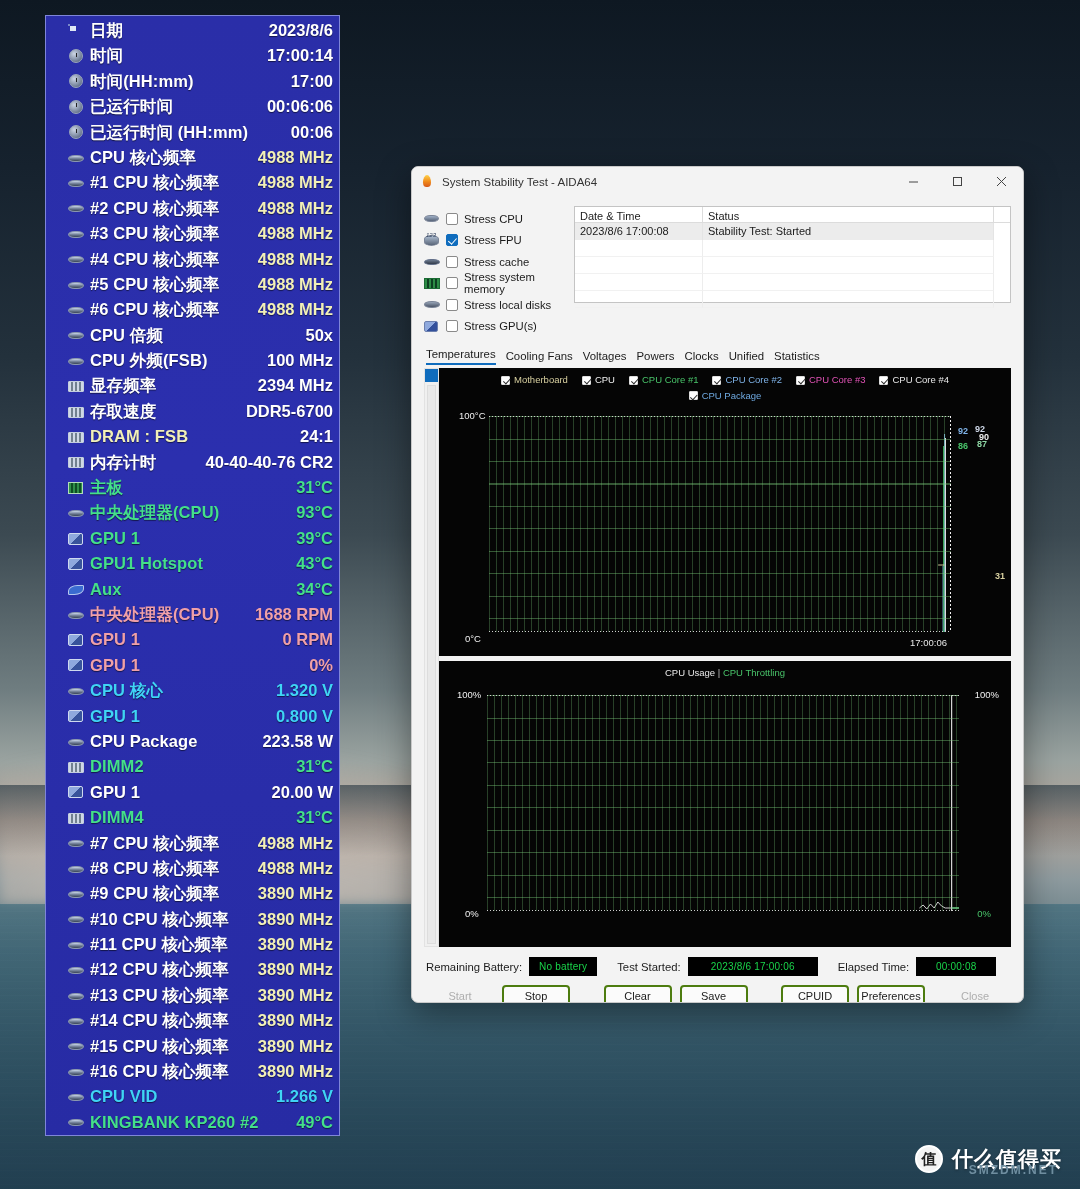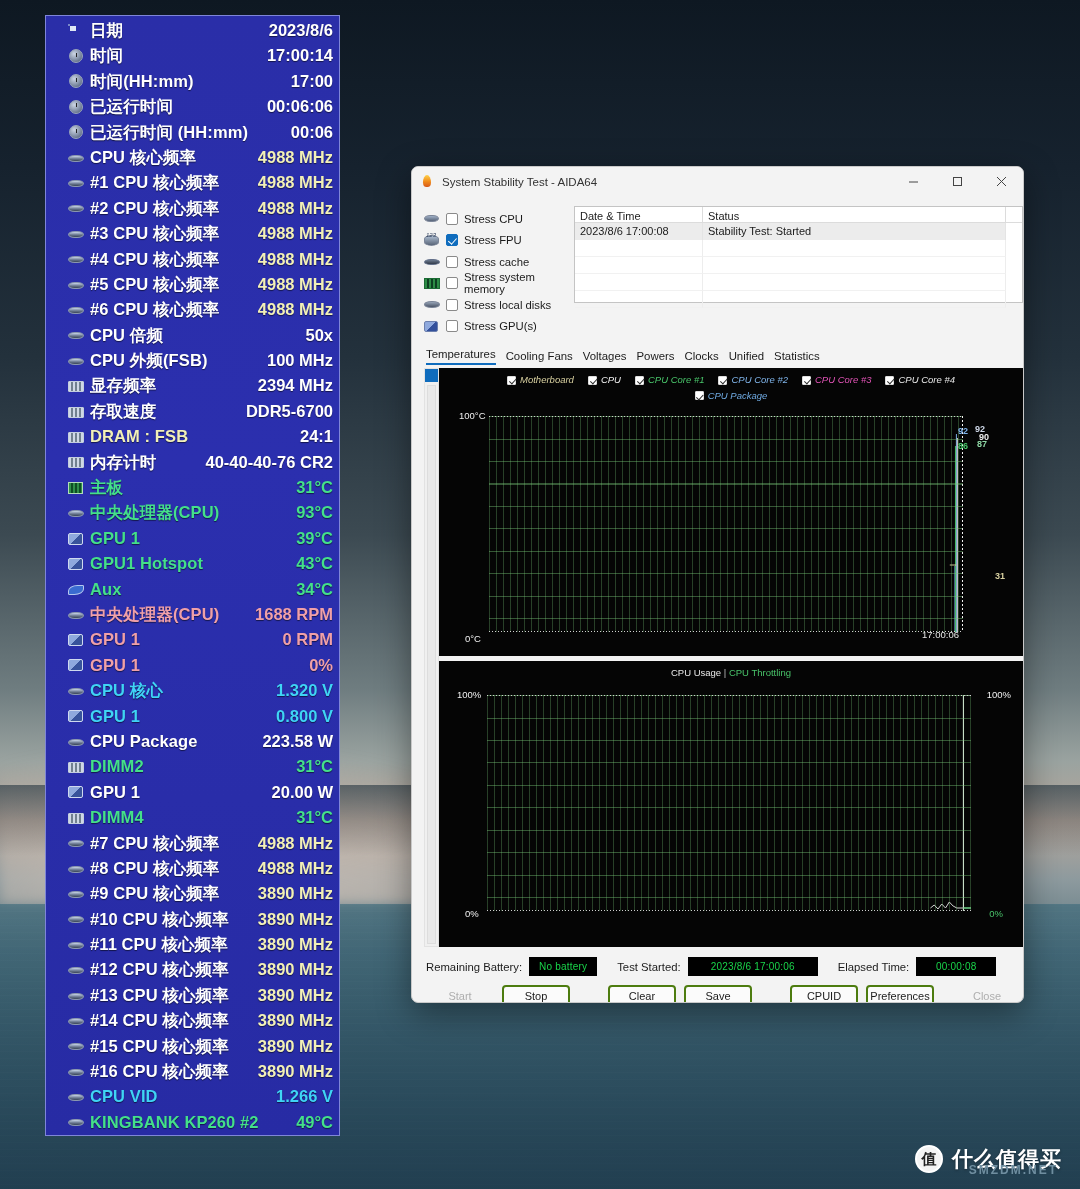--- a/index.html
+++ b/index.html
@@ -121,21 +121,21 @@
     content:""; position:absolute; left:2px; top:0px; width:8px; height:12px;
     background:linear-gradient(to bottom,#ffd24a,#f08a1b 55%,#d7591a);
     border-radius:50% 50% 45% 45% / 62% 62% 38% 38%;
   }
   #titletext { font-size:11.5px; color:#333; }
   .wbtns { position:absolute; right:0; top:0; height:29px; display:flex; }
   .wbtn { width:44px; height:29px; display:flex; align-items:center; justify-content:center;
           color:#444; font-size:11px; }
   .wbtn svg { display:block; }
 
-  #wbody { padding:10px 0 0 12px; }
+  #wbody { padding:10px 12px 0 12px; }
 
   
   #top-area { display:flex; gap:10px; }
   #stress-list { width:140px; padding-top:4px; }
   .stress-row { display:flex; align-items:center; height:17px; margin-bottom:4.5px; }
   .sr-icon { width:17px; height:13px; margin-right:5px; flex:0 0 17px; position:relative; }
   .si-cpu { width:15px; height:7px; margin-top:3px; border-radius:50%/60%;
             background:linear-gradient(to bottom,#9fb0c6,#586479); border:1px solid #7b8598; }
   .si-fpu { width:15px; height:11px; margin-top:1px; border-radius:50%/35%;
             background:linear-gradient(to bottom,#aebed2,#5a6679); border:1px solid #7b8598; }
@@ -188,21 +188,21 @@
   #vscroll { width:15px; background:#f0f0f0; border:1px solid #e2e2e2; position:relative; }
   #vscroll .thumb { position:absolute; left:0; top:0; width:13px; height:13px; background:#0f6cbd; }
   #vscroll .track { position:absolute; left:2px; top:16px; width:9px; bottom:2px; background:#e9e9e9; border:1px solid #dddddd; }
 
   .graph { background:#050505; position:relative; overflow:hidden; }
   #graph-temp { width:100%; height:288px; }
   #graph-usage { width:100%; height:286px; margin-top:5px; }
   #graph-col { flex:1 1 auto; }
 
   .glegend { text-align:center; padding-top:5px; font-size:9.5px; line-height:14px; }
-  .lg-item { display:inline-flex; align-items:center; margin:0 7px;font-style:italic; }
+  .lg-item { display:inline-flex; align-items:center; margin:0 7px; }
   .lg-box { width:9px; height:9px; background:#fff; border:1px solid #ddd; margin-right:4px;
             position:relative; border-radius:1px; }
   .lg-box::after{ content:""; position:absolute; left:2.6px; top:0.5px; width:2.6px; height:5.5px;
             border:solid #2b2b2b; border-width:0 1.4px 1.4px 0; transform:rotate(42deg); }
 
   .plot { position:absolute; }
   .grid {
     position:absolute; inset:0;
     background-image:
       repeating-linear-gradient(to right, rgba(120,200,120,.30) 0 1px, rgba(0,0,0,0) 1px 7px),
@@ -732,21 +732,21 @@
             </svg>
           </div>
           <div class="vvals" id="temp-values">
               <div class="vval" style="left: 519px; top: 58px; color: rgb(127, 179, 232);">92</div>
               <div class="vval" style="left: 536px; top: 56px; color: rgb(207, 216, 232);">92</div>
               <div class="vval" style="left: 540px; top: 64px; color: rgb(240, 240, 240);">90</div>
               <div class="vval" style="left: 519px; top: 73px; color: rgb(73, 196, 106);">86</div>
               <div class="vval" style="left: 538px; top: 71px; color: rgb(143, 216, 166);">87</div>
               <div class="vval" style="left: 556px; top: 203px; color: rgb(216, 208, 160);">31</div>
             </div>
-          <div class="timelabel" style="right:64px; bottom:16px;text-align:center;">17:00:06</div>
+          <div class="timelabel" style="right:64px; bottom:8px;text-align:center;">17:00:06</div>
         </div>
 
         <div class="graph" id="graph-usage">
           <div class="glegend" id="usage-legend"><span style="color: rgb(232, 232, 232);">CPU Usage</span><span style="color: rgb(187, 187, 187);"> | </span><span style="color: rgb(73, 196, 106);">CPU Throttling</span></div>
           <div class="axlabel" style="left:18px; top:28px;">100%</div>
           <div class="axlabel" style="left:26px; bottom:28px;">0%</div>
           <div class="axlabel" style="right:12px; top:28px;">100%</div>
           <div class="axlabel" style="right:20px; bottom:28px; color:#49c46a;">0%</div>
           <div class="plot" id="usage-plot" style="left:48px; right:52px; top:34px; bottom:36px;">
             <div class="grid"></div>

